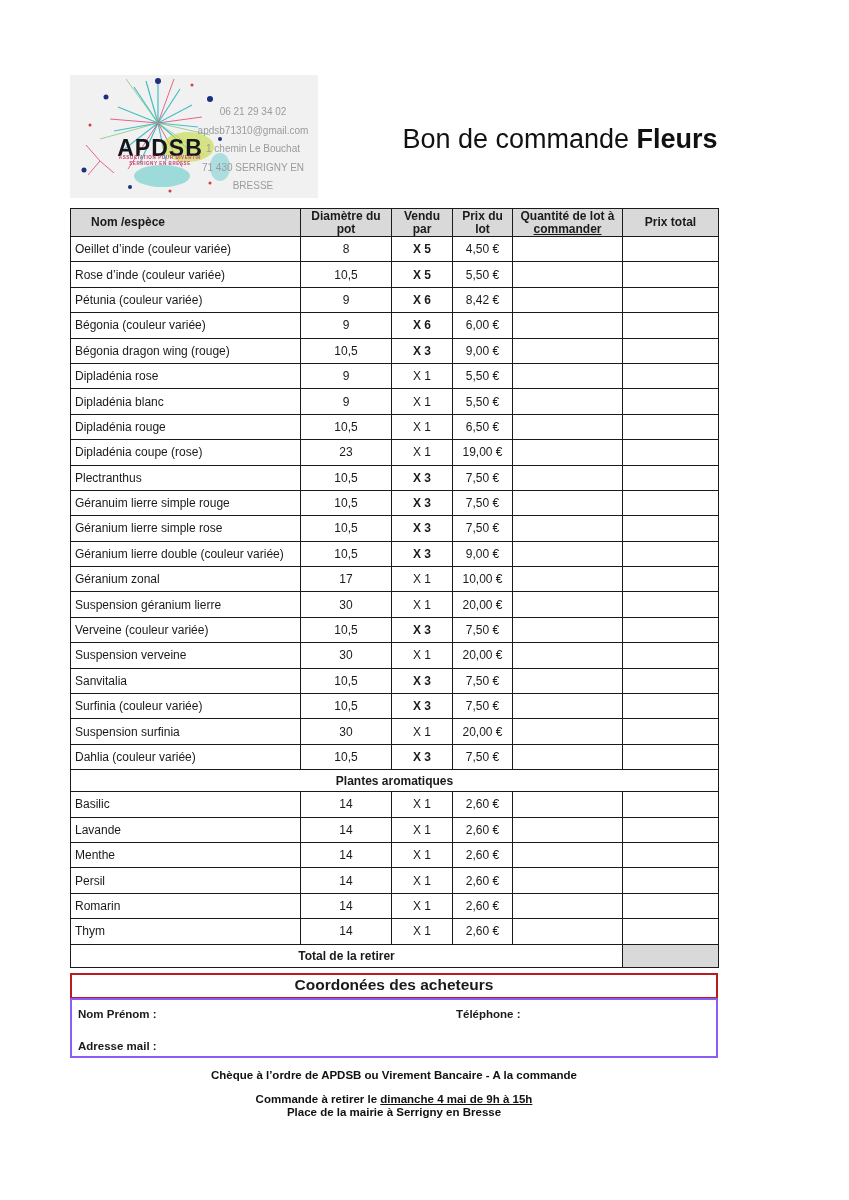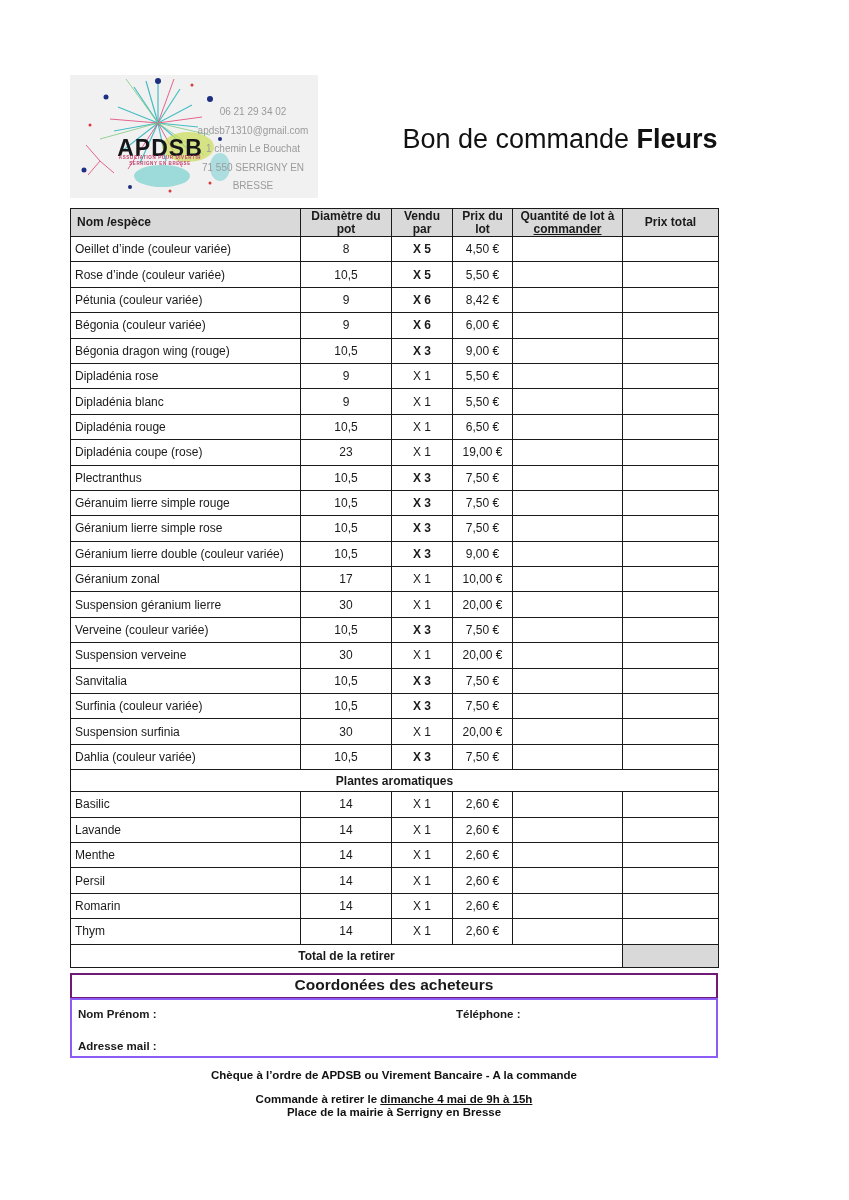--- a/index.html
+++ b/index.html
@@ -16,32 +16,32 @@
     font-size:4.5px;line-height:6px;font-weight:bold;color:#c2406d;letter-spacing:.6px;}
   .contact-block{position:absolute;left:118px;top:28px;width:130px;text-align:center;
     font-size:10px;line-height:18.5px;color:#9b9b9b;}
   .page-title{position:absolute;left:400px;top:124px;width:320px;text-align:center;
     font-size:27px;color:#111;white-space:nowrap;}
   .page-title b{font-weight:bold;}
   
   table.order{position:absolute;left:70px;top:208px;width:648px;border-collapse:collapse;table-layout:fixed;}
   table.order th,table.order td{border:1px solid #1a1a1a;font-size:12px;padding:0 4px;overflow:hidden;}
   table.order thead th{background:#d9d9d9;font-weight:bold;height:27px;text-align:center;line-height:13px;}
-  table.order thead th.h-name{text-align:left;padding-left:6px;}
+  table.order thead th.h-name{text-align:left;padding-left:20px;}
   .u{text-decoration:underline;}
   tbody.rows td{height:24.4px;}
   .c-name{text-align:left;padding-left:6px;}
   .c-center{text-align:center;}
   .bold{font-weight:bold;}
   .section-row td{height:21px;text-align:center;font-weight:bold;font-size:12px;}
   .total-row td{height:22px;border-top:2px solid #1a1a1a;border-bottom:2px solid #1a1a1a;}
   .total-label{font-size:15.5px;font-weight:bold;text-align:center;}
   .total-gray{background:#d9d9d9;}
   
-  .coord-header{position:absolute;left:70px;top:973px;width:644px;border:2px solid #701a75;
+  .coord-header{position:absolute;left:70px;top:973px;width:644px;border:2px solid #b91c1c;
     text-align:center;font-size:15.5px;font-weight:bold;padding:1px 0 3px 0;}
   .buyer-box{position:absolute;left:70px;top:998px;width:644px;height:56px;border:2px solid #8b5cf6;}
   .buyer-label{position:absolute;font-size:11.5px;font-weight:bold;}
   .lbl-name{left:6px;top:8px;}
   .lbl-phone{left:384px;top:8px;}
   .lbl-mail{left:6px;top:40px;}
   
   .footer{position:absolute;left:70px;top:1069px;width:648px;text-align:center;
     font-size:11.5px;font-weight:bold;color:#111;}
   .footer .f1{margin-bottom:6px;}
@@ -104,21 +104,21 @@
     </svg>
     <div class="logo-acronym">APDSB</div>
     <div class="logo-tagline">
       <div>ASSOCIATION POUR DIVERTIR</div>
       <div>SERRIGNY EN BRESSE</div>
     </div>
     <div class="contact-block">
       <div>06 21 29 34 02</div>
       <div>apdsb71310@gmail.com</div>
       <div>1 chemin Le Bouchat</div>
-      <div>71 550 SERRIGNY EN BRESSE</div>
+      <div>71 430 SERRIGNY EN BRESSE</div>
     </div>
   </div>
 
   <div class="page-title"><span>Bon de commande </span><b>Fleurs</b></div>
 
   <table class="order">
     <colgroup>
       <col style="width:230px">
         <col style="width:91px">
         <col style="width:61px">

